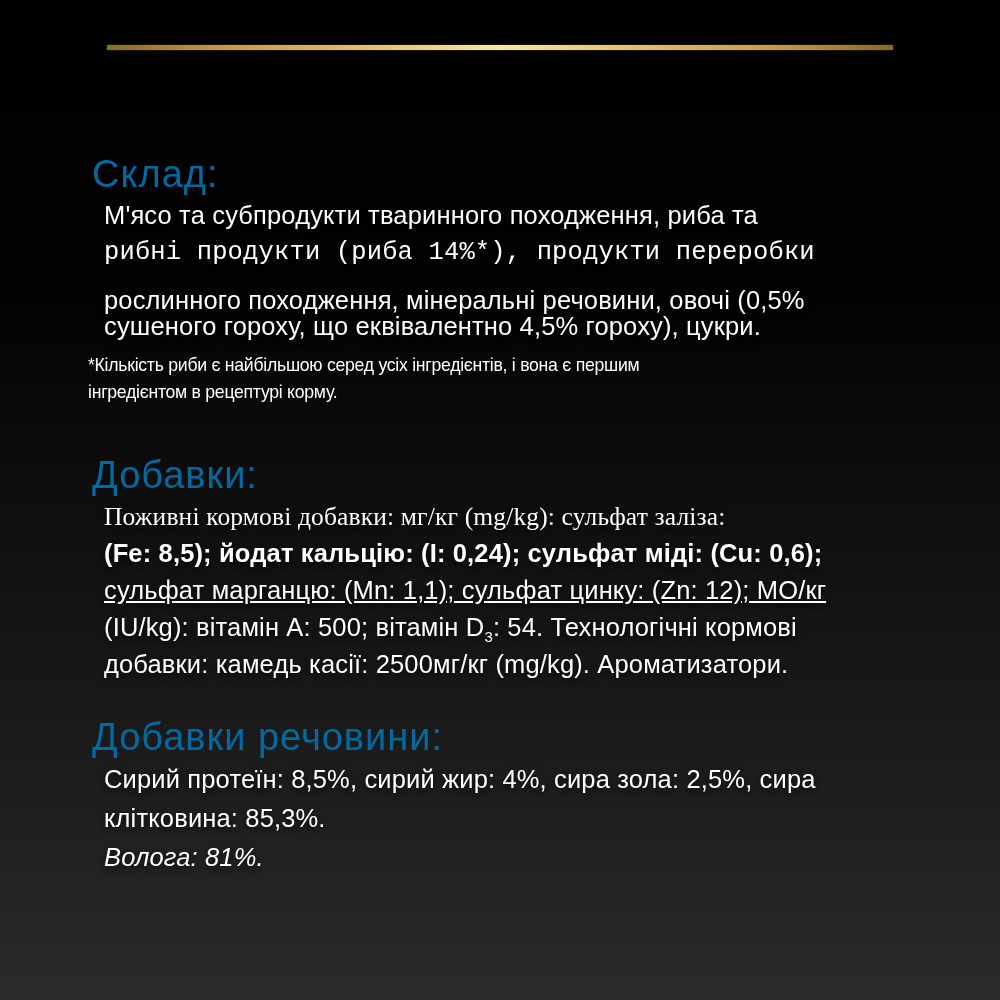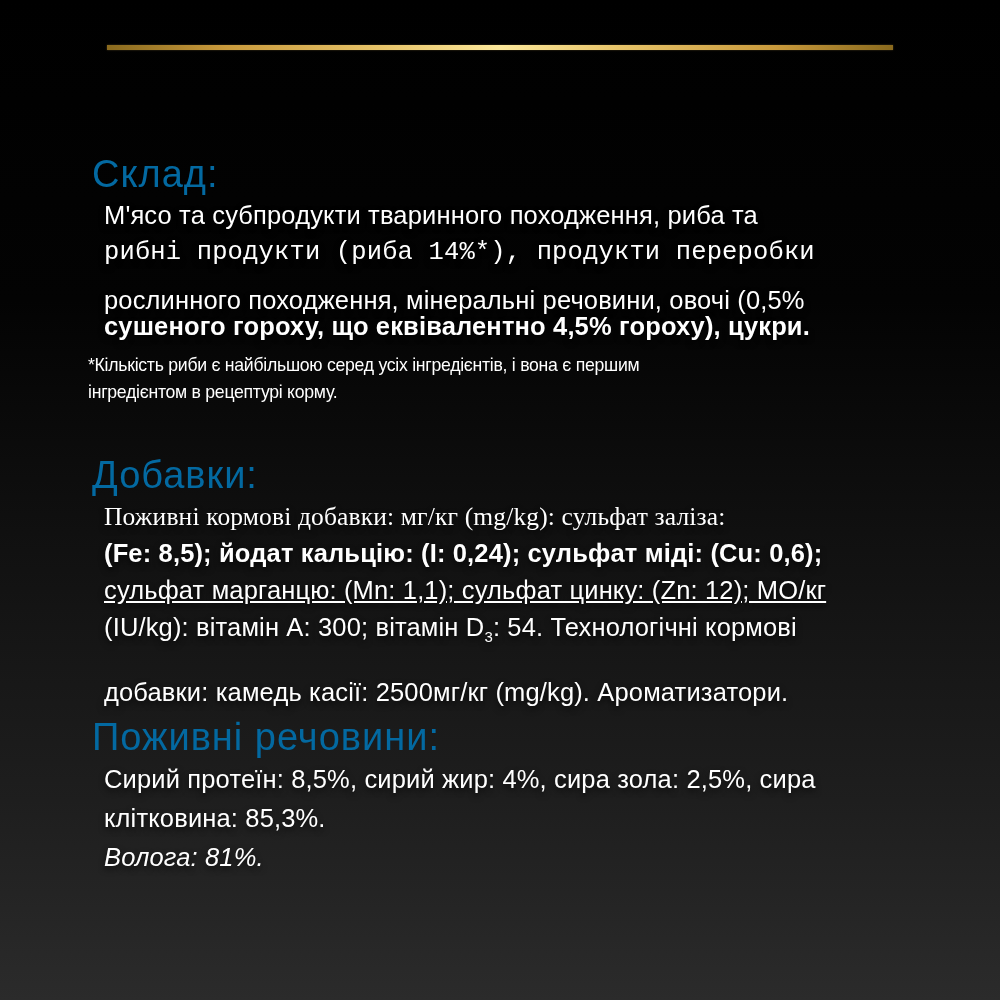--- a/index.html
+++ b/index.html
@@ -72,34 +72,34 @@
 
 <div class="divider"></div>
 
 <div class="content">
 
   <div>
     <div class="heading" style="top:155px;">Склад:</div>
     <div class="line" style="top:203px;">М'ясо та субпродукти тваринного походження, риба та</div>
     <div class="line" style="top:240px;font-family:Liberation Mono, monospace;">рибні продукти (риба 14%*), продукти переробки</div>
     <div class="line" style="top:277px;margin-top:11px;">рослинного походження, мінеральні речовини, овочі (0,5%</div>
-    <div class="line" style="top:314px;font-weight:bold;">сушеного гороху, що еквівалентно 4,5% гороху), цукри.</div>
+    <div class="line" style="top:314px;">сушеного гороху, що еквівалентно 4,5% гороху), цукри.</div>
     <div class="note" style="top:355px;">*Кількість риби є найбільшою серед усіх інгредієнтів, і вона є першим</div>
     <div class="note" style="top:382px;">інгредієнтом в рецептурі корму.</div>
   </div>
 
   <div>
     <div class="heading" style="top:456px;">Добавки:</div>
     <div class="line" style="top:504px;font-family:Liberation Serif, serif;">Поживні кормові добавки: мг/кг (mg/kg): сульфат заліза:</div>
     <div class="line" style="top:541px;font-weight:bold;">(Fe: 8,5); йодат кальцію: (I: 0,24); сульфат міді: (Cu: 0,6);</div>
     <div class="line" style="top:578px;text-decoration:underline;">сульфат марганцю: (Mn: 1,1); сульфат цинку: (Zn: 12); МО/кг</div>
-    <div class="line" style="top:615px;"><span>(IU/kg): вітамін А: 300; вітамін D</span><sub>3</sub><span>: 54. Технологічні кормові</span></div>
-    <div class="line" style="top:652px;margin-top:28px;">добавки: камедь касії: 2500мг/кг (mg/kg). Ароматизатори.</div>
+    <div class="line" style="top:615px;"><span>(IU/kg): вітамін А: 500; вітамін D</span><sub>3</sub><span>: 54. Технологічні кормові</span></div>
+    <div class="line" style="top:652px;">добавки: камедь касії: 2500мг/кг (mg/kg). Ароматизатори.</div>
   </div>
 
   <div>
-    <div class="heading" style="top:718px;">Поживні речовини:</div>
+    <div class="heading" style="top:718px;">Добавки речовини:</div>
     <div class="line" style="top:767px;">Сирий протеїн: 8,5%, сирий жир: 4%, сира зола: 2,5%, сира</div>
     <div class="line" style="top:806px;">клітковина: 85,3%.</div>
     <div class="line" style="top:845px;font-style:italic;">Волога: 81%.</div>
   </div>
 
 </div>
 
 </body></html>

